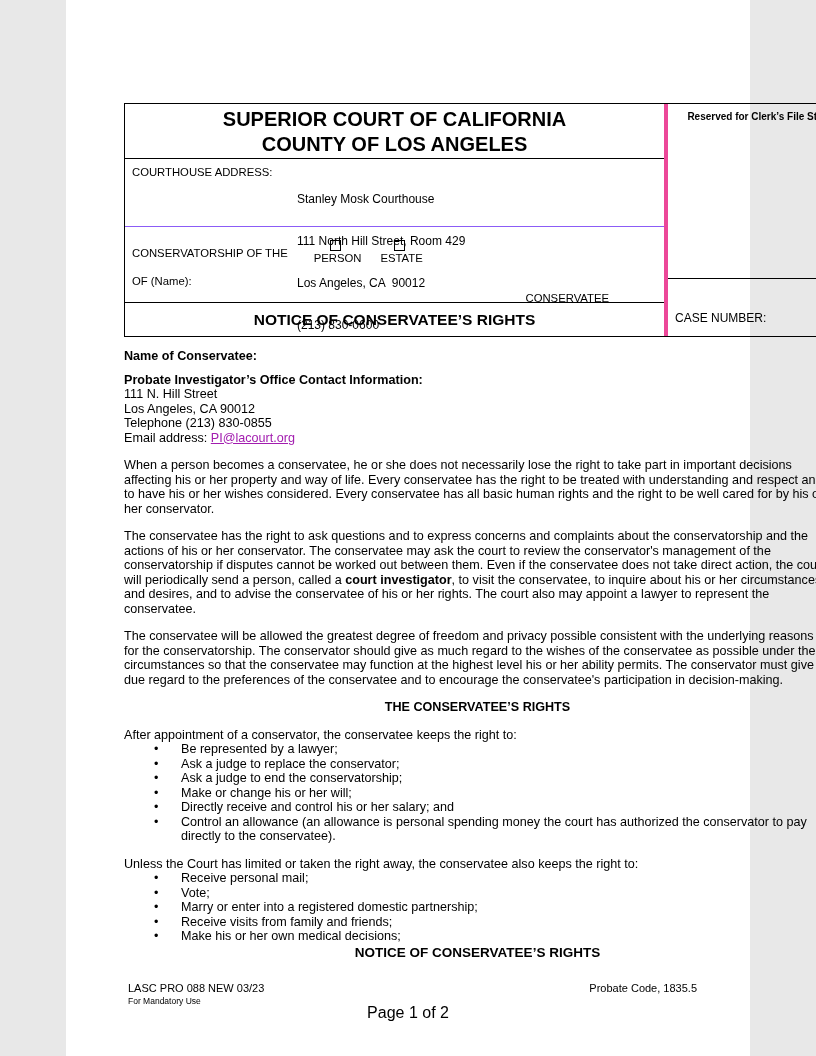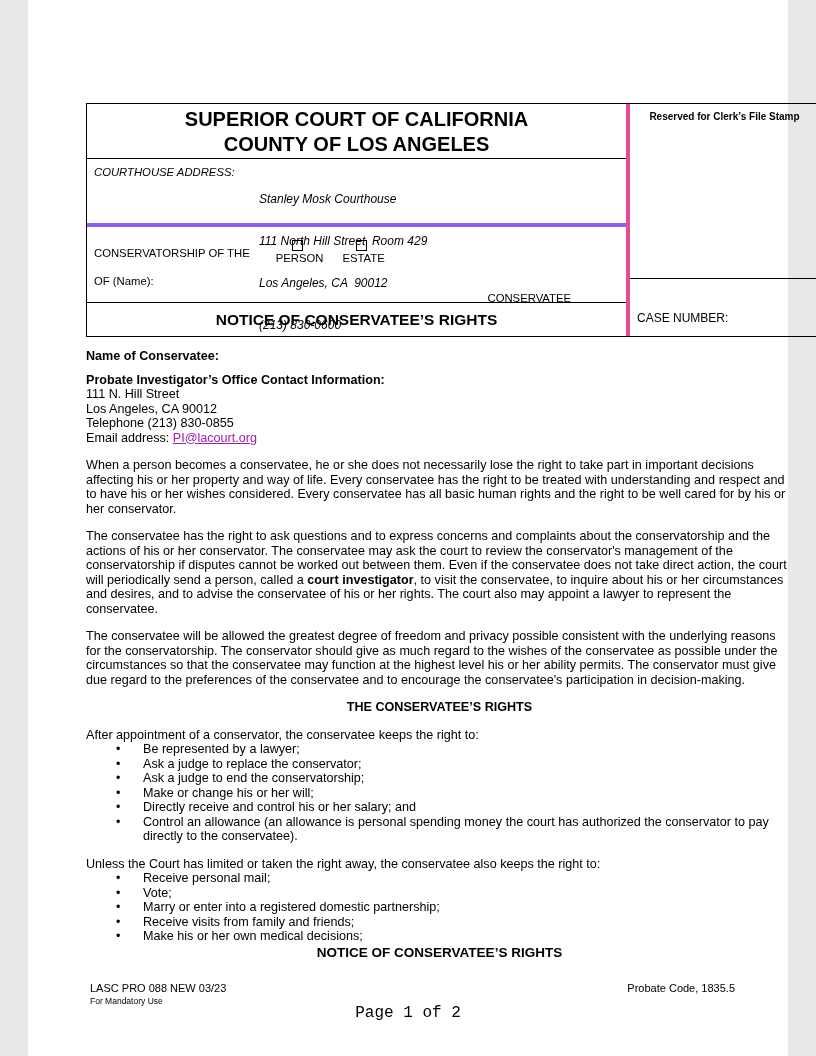--- a/index.html
+++ b/index.html
@@ -1,30 +1,30 @@
 <!DOCTYPE html>
 <html><head>
 <meta charset="utf-8">
 <style>
   * { margin:0; padding:0; box-sizing:border-box; }
   html,body { background:#e8e8e8; }
   .page {
-    position:relative; width:760px; height:1056px; margin:0 auto;
+    position:relative; width:684px; height:1056px; margin:0 auto;
     background:#ffffff; color:#000;
     font-family:"Liberation Sans", sans-serif; font-size:12.6px; line-height:14.5px;
   }
 
   
   .header-table { position:absolute; left:58px; top:103px; width:734px; height:234px; border:1px solid #000; display:flex; }
   .ht-left  { width:539px; }
   .ht-right { width:193px; border-left:4px solid #ec4899; display:flex; flex-direction:column; }
 
   .row-title { height:55px; border-bottom:1px solid #000; text-align:center; padding-top:3px;
                font-weight:bold; font-size:20px; line-height:25px; }
-  .row-address { position:relative; height:68px; border-bottom:4px solid #8b5cf6; font-size:11.3px;font-style:italic; }
+  .row-address { position:relative; height:68px; border-bottom:1px solid #8b5cf6; font-size:11.3px; }
   .addr-label { position:absolute; left:7px; top:6px; }
   .addr-lines { position:absolute; left:172px; top:5px; font-size:12px; line-height:14px; white-space:pre-wrap; }
   .row-conservatorship { height:76px; border-bottom:1px solid #000; padding:13px 7px 0 7px; font-size:11.3px; }
   .cons-line { display:flex; align-items:center; }
   .cb-group { display:flex; align-items:center;flex-direction:column; }
   .cb-group.first { margin-left:26px; }
   .cb-group.second { margin-left:19px; }
   .checkbox { display:inline-block; width:11px; height:11px; border:1px solid #000; background:#fff; margin-right:5px; }
   .of-name { margin-top:8px; }
   .conservatee-label { margin-top:3px; text-align:right; padding-right:48px; }
@@ -45,21 +45,21 @@
   ul.rights { list-style:none; }
   ul.rights li { position:relative; padding-left:57px; }
   ul.rights li::before { content:"\2022"; position:absolute; left:30px; }
   .bottom-title { margin-top:2px; text-align:center; font-weight:bold; font-size:13.5px; }
 
   
   .footer-form-number { position:absolute; left:62px; top:981px; font-size:11px; }
   .footer-mandatory   { position:absolute; left:62px; top:994px; font-size:8.5px; }
   .footer-probate     { position:absolute; right:53px; top:981px; font-size:11px; }
   .footer-page        { position:absolute; left:0; right:0; top:1006px; text-align:center;
-                        font-family:Liberation Mono, monospace; font-size:16px; }
+                        font-family:Liberation Sans, sans-serif; font-size:16px; }
 </style>
 </head>
 <body>
 
 <div class="page">
 
   <div class="header-table">
     <div class="ht-left">
       <div class="row-title">
         <div>SUPERIOR COURT OF CALIFORNIA</div>

